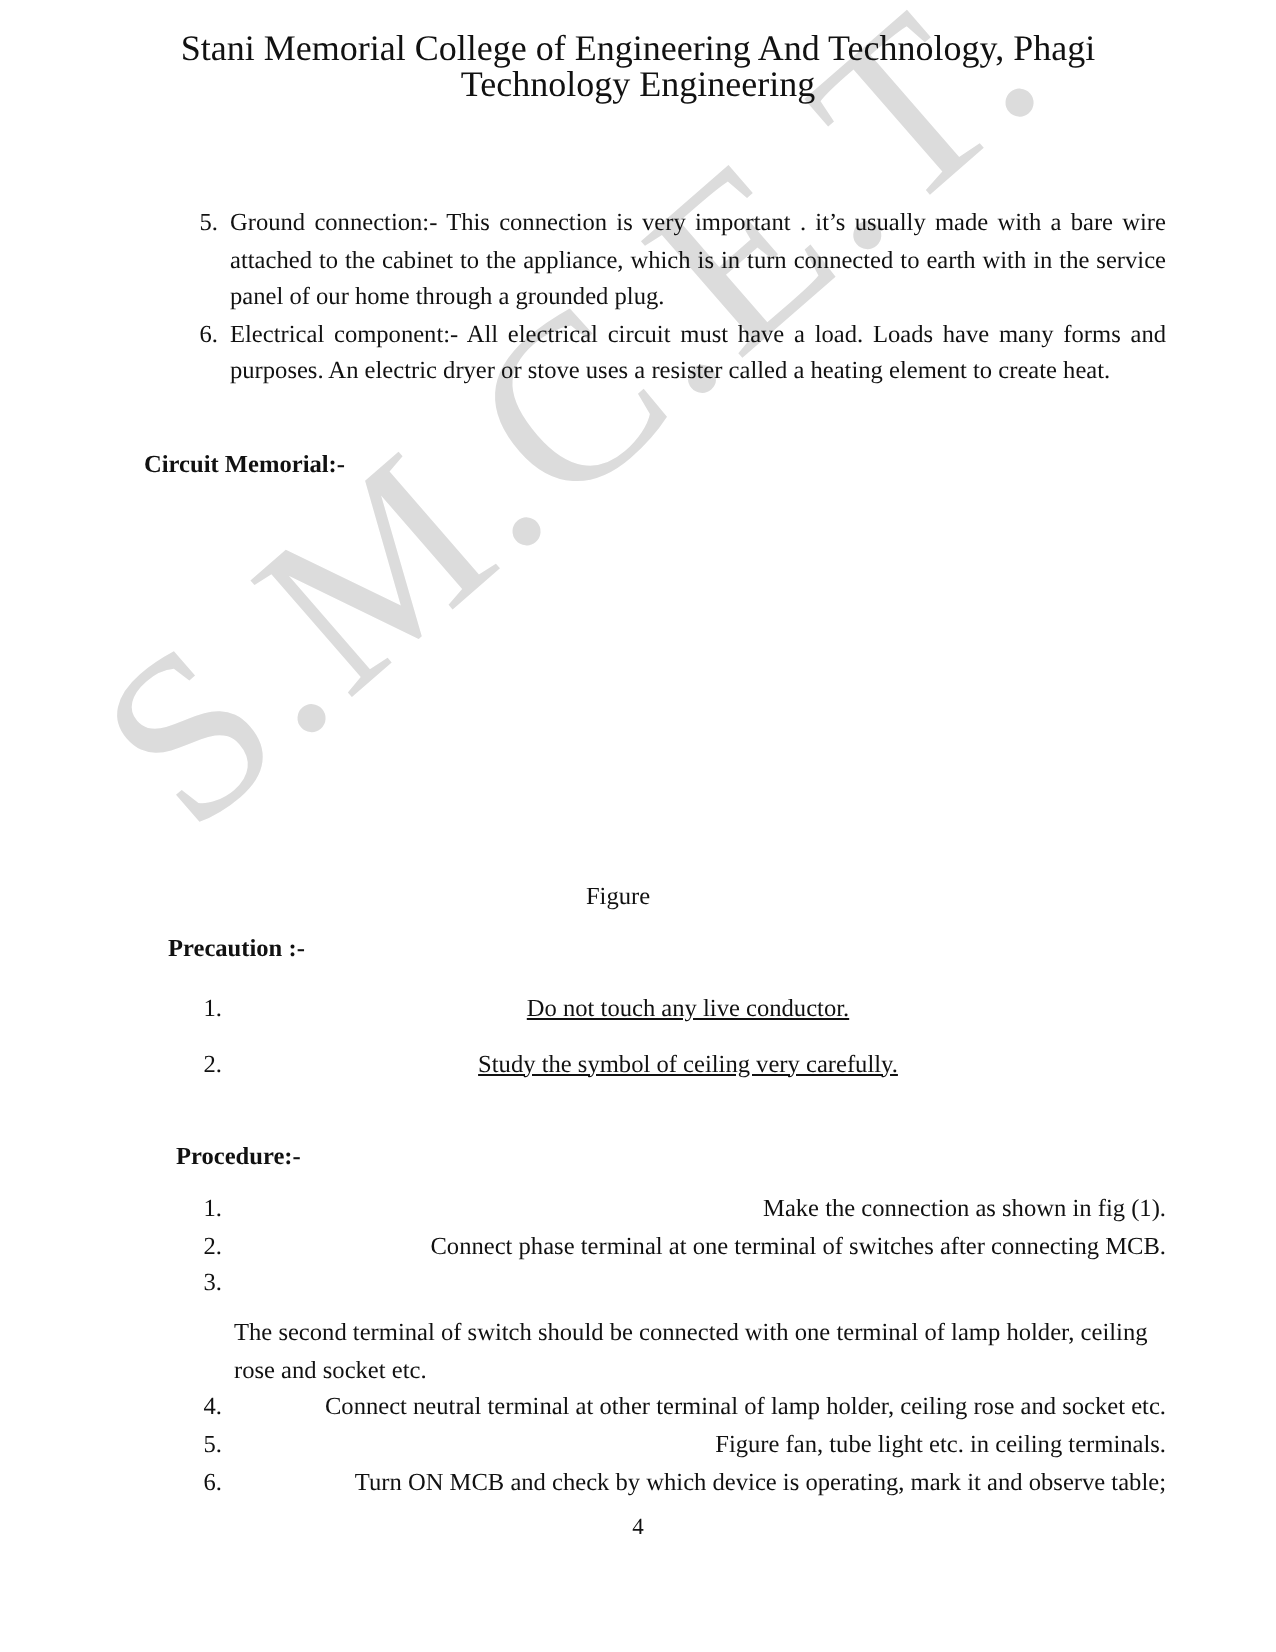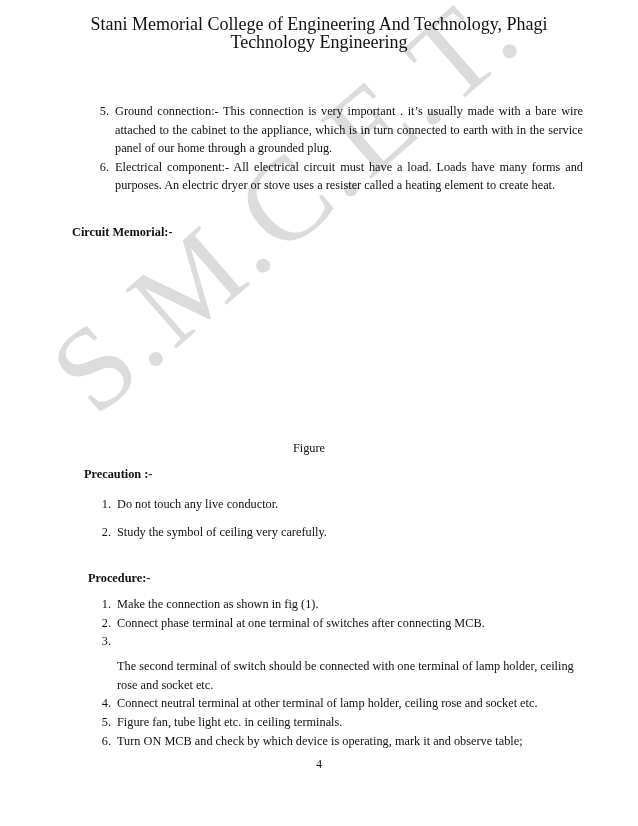--- a/index.html
+++ b/index.html
@@ -124,30 +124,30 @@
   #figure-caption span { position: relative; left: 10px; }
 
   
   #precaution-list {
     left: 91px;
     top: 495px;
     width: 480px;
   }
   #precaution-list .li-row { margin-bottom: 9px; }
   #precaution-list .li-num { width: 20px; margin-right: 6px; }
-  #precaution-list .li-txt { text-align: left; }
+  #precaution-list .li-txt { text-align: center; text-decoration: underline; }
 
   
   #procedure-list {
     left: 91px;
     top: 595px;
     width: 492px;
   }
   #procedure-list .li-num { width: 20px; margin-right: 6px; }
-  #procedure-list .li-txt { text-align: left; }
+  #procedure-list .li-txt { text-align: right; }
   #procedure-list .li-txt.wrap { text-align: left; margin-top: 25px; }
 
   
   #page-number {
     position: absolute;
     left: 0;
     top: 758px;
     width: 638px;
     text-align: center;
     font-size: 11.5px;

